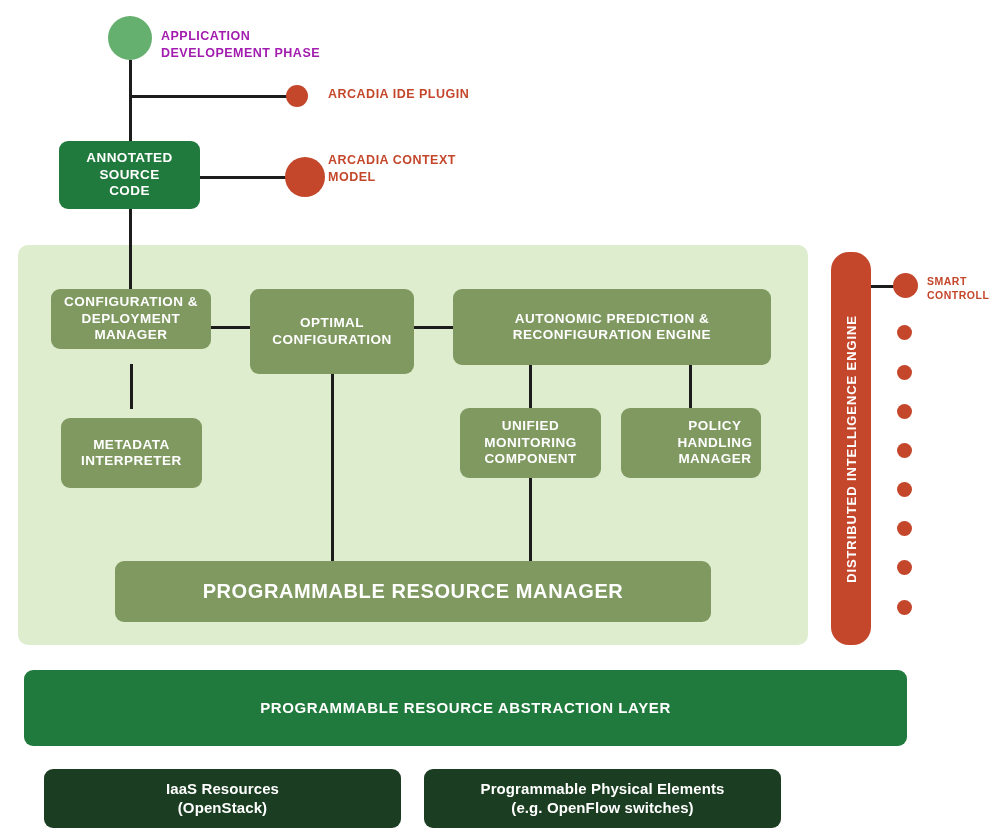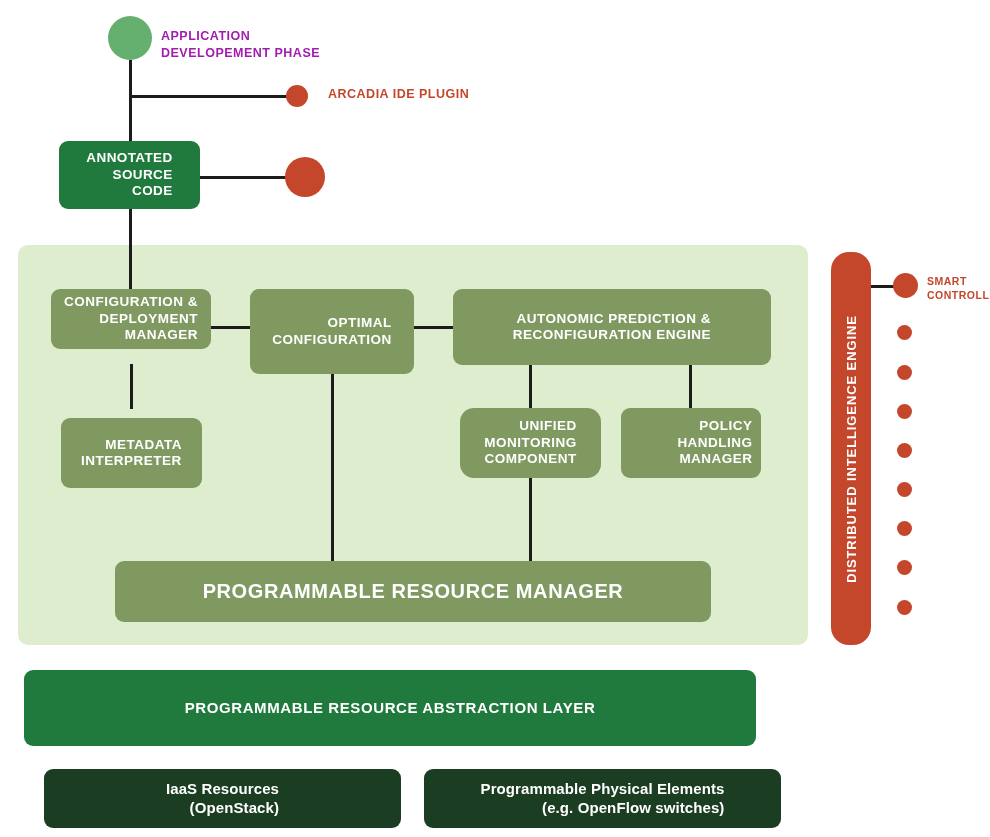--- a/index.html
+++ b/index.html
@@ -26,21 +26,21 @@
   }
   .line.v { width: 3px; }
   .line.h { height: 3px; }
 
   
   .box {
     position: absolute;
     display: flex;
     align-items: center;
     justify-content: center;
-    text-align: right;
+    text-align: center;
     color: #ffffff;
     box-sizing: border-box;
     border-radius: 9px;
     line-height: 1.22;
     letter-spacing: 0.4px;
   }
   .box span { display: block; }
 
   .box.mid {
     background: #7f9961;
@@ -155,20 +155,25 @@
 
   <div class="dot red" style="left:286px; top:85px; width:22px; height:22px;"></div>
 
   <div class="sidelabel red" style="left:328px; top:86px; width:170px;">
     <span>ARCADIA</span>
     <span>IDE PLUGIN</span>
   </div>
 
   <div class="dot red" style="left:285px; top:157px; width:40px; height:40px;"></div>
 
+  <div class="sidelabel red" style="left:328px; top:152px; width:170px;">
+    <span>ARCADIA</span>
+    <span>CONTEXT</span>
+    <span>MODEL</span>
+  </div>
 
   <div class="box darkgreen" style="left:59px; top:141px; width:141px; height:68px;">
     <div>
       <span>ANNOTATED</span>
       <span>SOURCE</span>
       <span>CODE</span>
     </div>
   </div>
 
   <div class="box mid" style="left:51px; top:289px; width:160px; height:60px;">
@@ -193,21 +198,21 @@
     </div>
   </div>
 
   <div class="box mid" style="left:61px; top:408px; width:141px; height:70px;margin-top:10px;">
     <div>
       <span>METADATA</span>
       <span>INTERPRETER</span>
     </div>
   </div>
 
-  <div class="box mid" style="left:460px; top:408px; width:141px; height:70px;border-radius:14px;">
+  <div class="box mid" style="left:460px; top:408px; width:141px; height:70px;">
     <div>
       <span>UNIFIED</span>
       <span>MONITORING</span>
       <span>COMPONENT</span>
     </div>
   </div>
 
   <div class="box mid" style="left:621px; top:408px; width:140px; height:70px;padding-left:48px;">
     <div>
       <span>POLICY</span>
@@ -233,21 +238,21 @@
 
   <div class="dot red" style="left:897px; top:325px; width:15px; height:15px;"></div>
   <div class="dot red" style="left:897px; top:365px; width:15px; height:15px;"></div>
   <div class="dot red" style="left:897px; top:404px; width:15px; height:15px;"></div>
   <div class="dot red" style="left:897px; top:443px; width:15px; height:15px;"></div>
   <div class="dot red" style="left:897px; top:482px; width:15px; height:15px;"></div>
   <div class="dot red" style="left:897px; top:521px; width:15px; height:15px;"></div>
   <div class="dot red" style="left:897px; top:560px; width:15px; height:15px;"></div>
   <div class="dot red" style="left:897px; top:600px; width:15px; height:15px;"></div>
 
-  <div class="box darkgreen" style="left:24px; top:670px; width:732px; height:76px; font-size:15px; letter-spacing:0.6px;">
+  <div class="box darkgreen" style="left:24px; top:670px; width:883px; height:76px; font-size:15px; letter-spacing:0.6px;">
     <span>PROGRAMMABLE RESOURCE ABSTRACTION LAYER</span>
   </div>
 
   <div class="box deepgreen" style="left:44px; top:769px; width:357px; height:59px;">
     <div>
       <span>IaaS Resources</span>
       <span>(OpenStack)</span>
     </div>
   </div>
 

